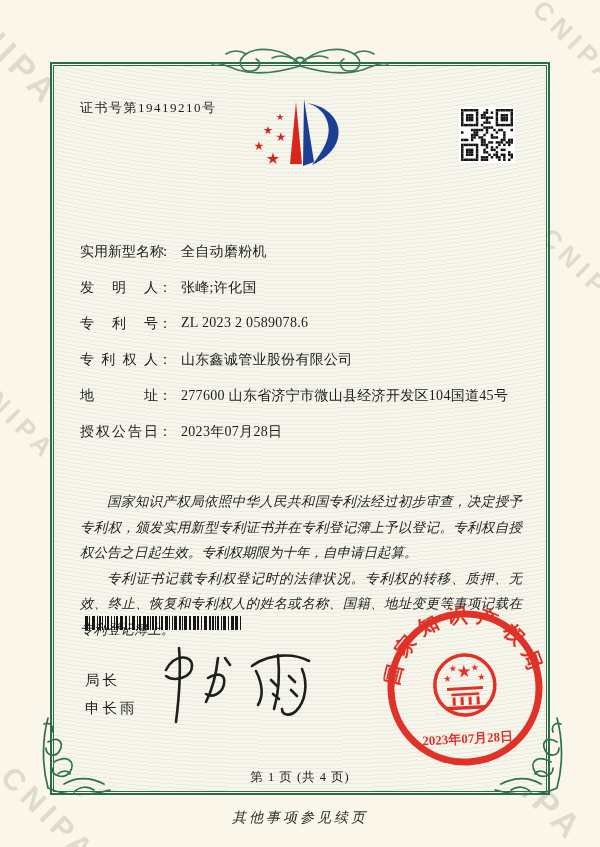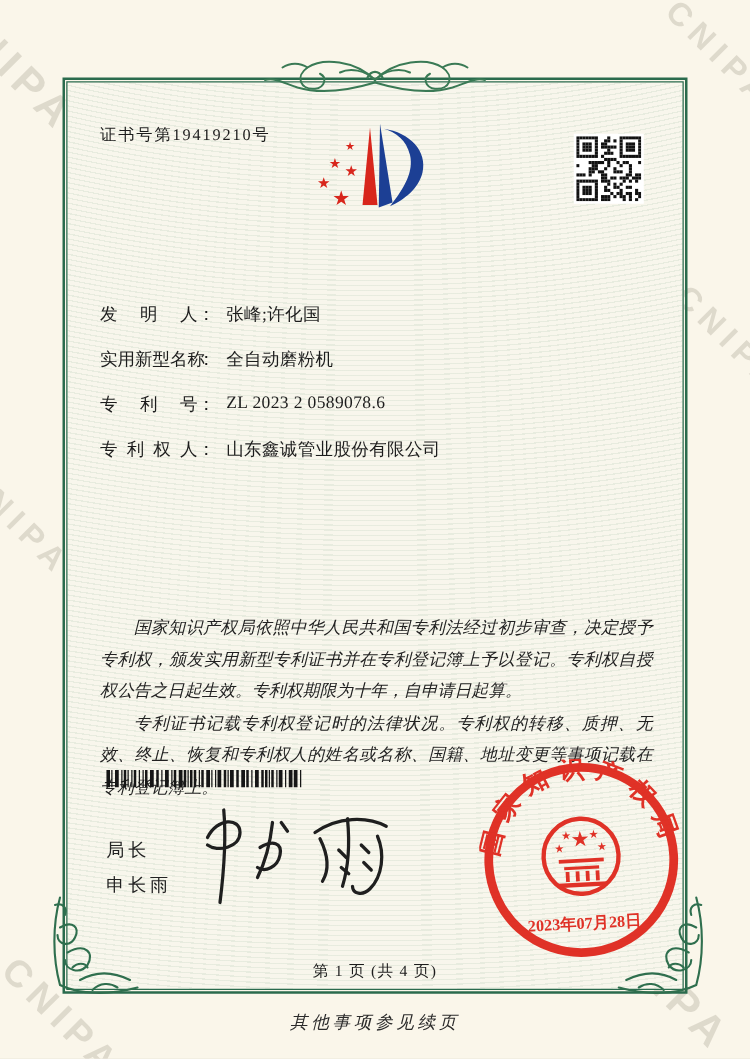--- a/index.html
+++ b/index.html
@@ -374,32 +374,38 @@
         <rect x="22.32" y="49.6" width="2.48" height="2.48" fill="#111"></rect>
         <rect x="24.8" y="49.6" width="2.48" height="2.48" fill="#111"></rect>
         <rect x="37.2" y="49.6" width="2.48" height="2.48" fill="#111"></rect>
         <rect x="42.16" y="49.6" width="2.48" height="2.48" fill="#111"></rect>
         <rect x="47.12" y="49.6" width="2.48" height="2.48" fill="#111"></rect>
       </svg></div>
 
 
   <div class="fields">
     <div class="frow">
+      <span class="flabel">实用新型名称</span><span class="fcolon">：</span><span class="fvalue">全自动磨粉机</span>
+    </div>
+    <div class="frow">
       <span class="flabel">发明人</span><span class="fcolon">：</span><span class="fvalue">张峰;许化国</span>
-    </div>
-    <div class="frow">
-      <span class="flabel">实用新型名称</span><span class="fcolon">：</span><span class="fvalue">全自动磨粉机</span>
     </div>
     <div class="frow">
       <span class="flabel">专利号</span><span class="fcolon">：</span><span class="fvalue">ZL 2023 2 0589078.6</span>
     </div>
     <div class="frow">
       <span class="flabel">专利权人</span><span class="fcolon">：</span><span class="fvalue">山东鑫诚管业股份有限公司</span>
     </div>
+    <div class="frow">
+      <span class="flabel">地址</span><span class="fcolon">：</span><span class="fvalue">277600 山东省济宁市微山县经济开发区104国道45号</span>
+    </div>
     <div class="frow frow-double">
+      <div class="pair-left">
+        <span class="flabel">授权公告日</span><span class="fcolon">：</span><span class="fvalue">2023年07月28日</span>
+      </div>
     </div>
   </div>
 
   <div class="legal">
     <p>国家知识产权局依照中华人民共和国专利法经过初步审查，决定授予专利权，颁发实用新型专利证书并在专利登记簿上予以登记。专利权自授权公告之日起生效。专利权期限为十年，自申请日起算。</p>
     <p>专利证书记载专利权登记时的法律状况。专利权的转移、质押、无效、终止、恢复和专利权人的姓名或名称、国籍、地址变更等事项记载在专利登记簿上。</p>
   </div>
 
   <div class="barcode">
       <i style="width: 3px; margin-right: 1px; flex: 0 0 auto;"></i>

